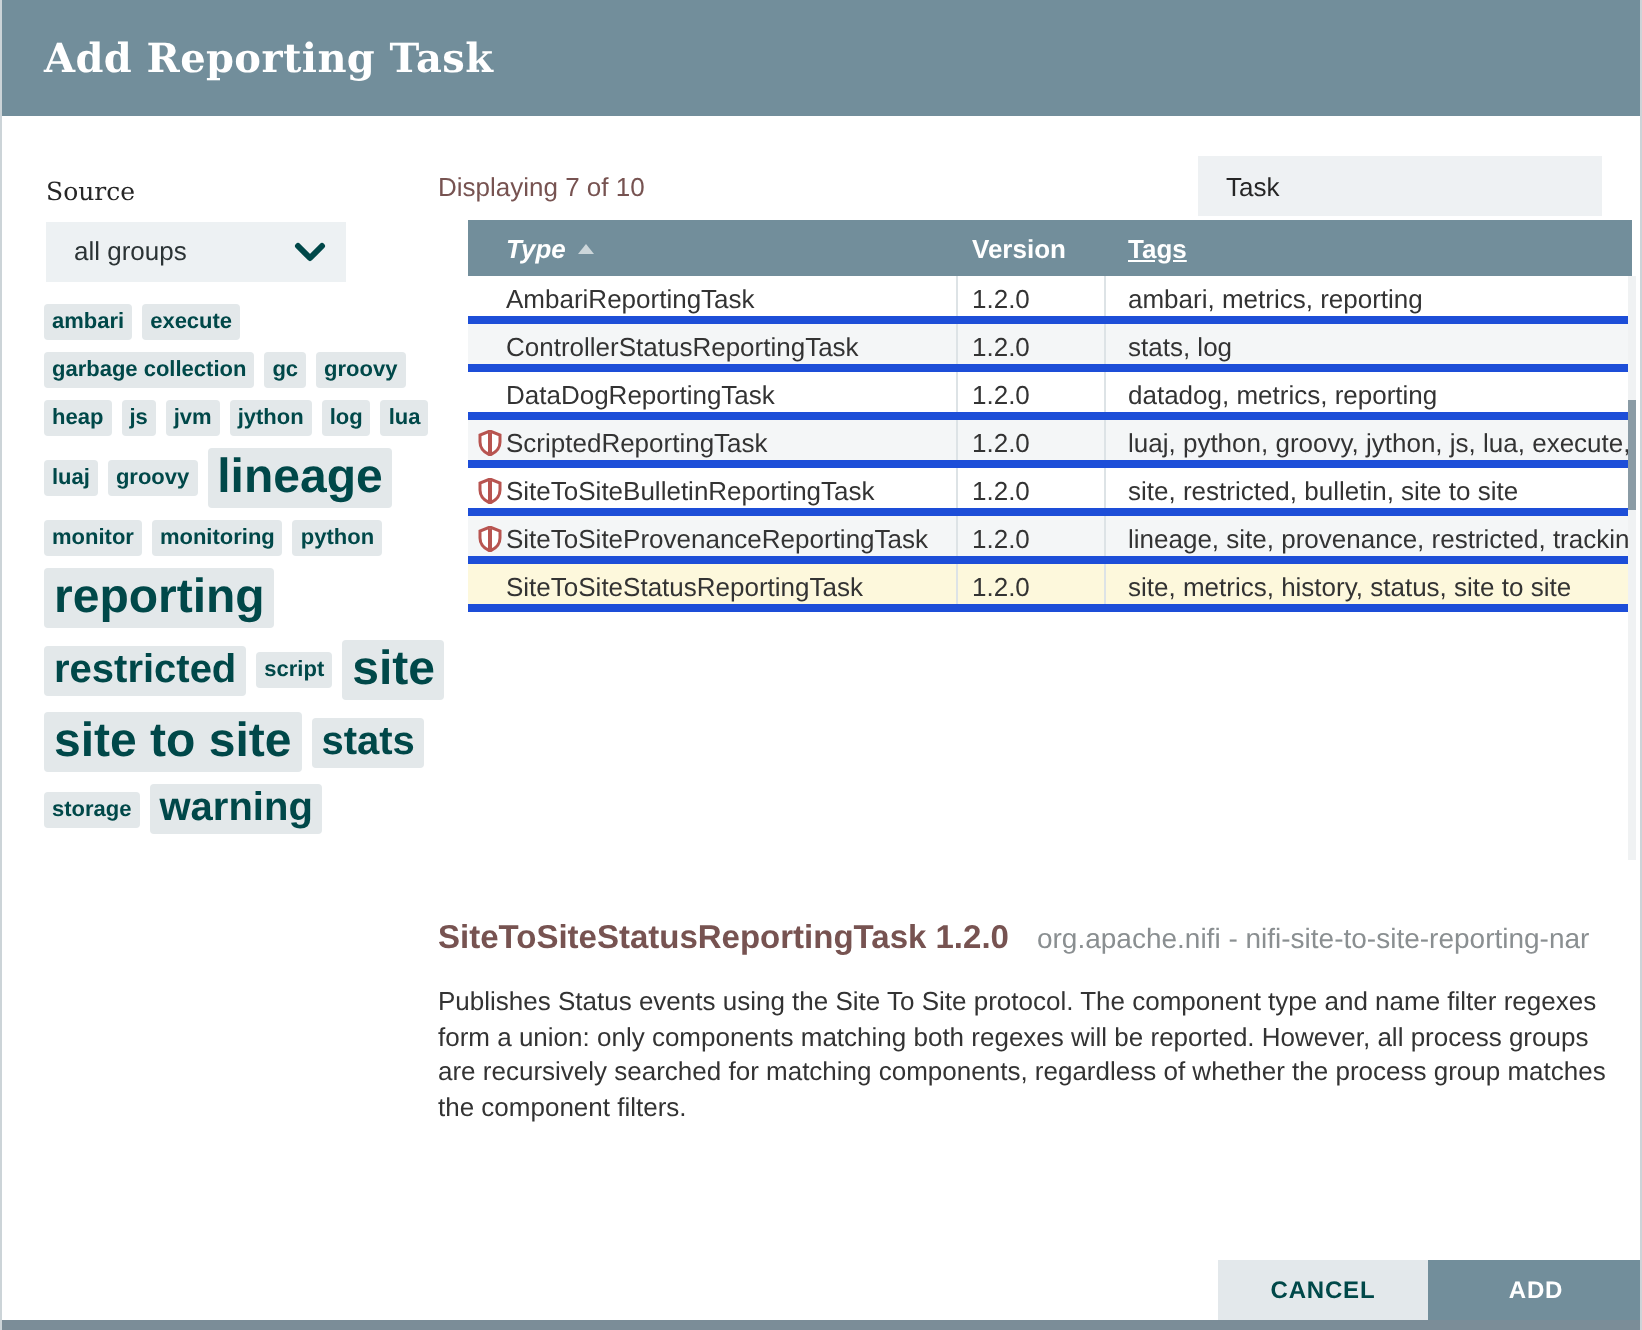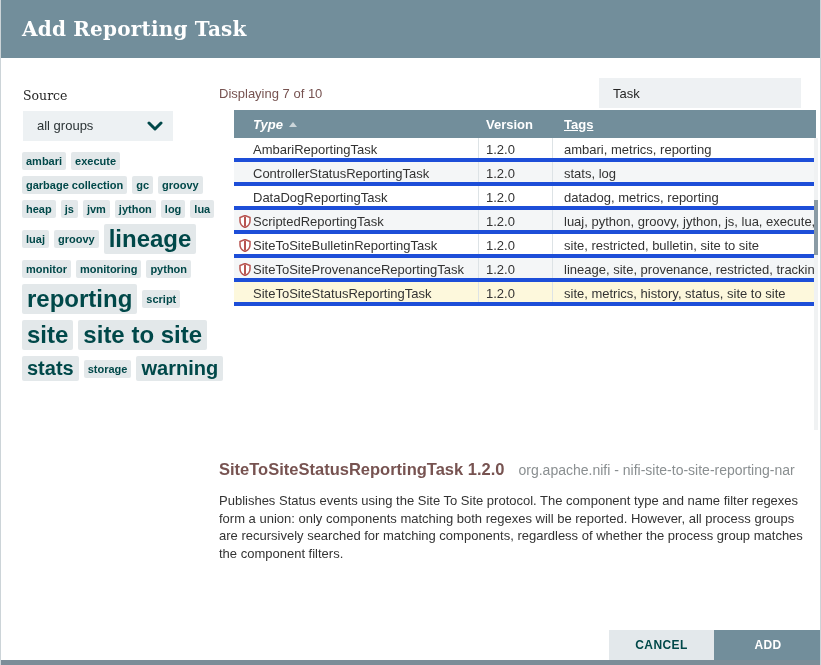--- a/index.html
+++ b/index.html
@@ -102,20 +102,21 @@
       <span class="tag sm">jython</span>
       <span class="tag sm">log</span>
       <span class="tag sm">lua</span>
       <span class="tag sm">luaj</span>
       <span class="tag sm">groovy</span>
       <span class="tag lg">lineage</span>
       <span class="tag sm">monitor</span>
       <span class="tag sm">monitoring</span>
       <span class="tag sm">python</span>
       <span class="tag lg">reporting</span>
+      <span class="tag md">restricted</span>
       <span class="tag sm">script</span>
       <span class="tag lg">site</span>
       <span class="tag lg">site to site</span>
       <span class="tag md">stats</span>
       <span class="tag sm">storage</span>
       <span class="tag md">warning</span>
     </div>
 
   <div class="displaying">Displaying 7 of 10</div>
   <input class="filter-input" type="text" value="Task" style="">

